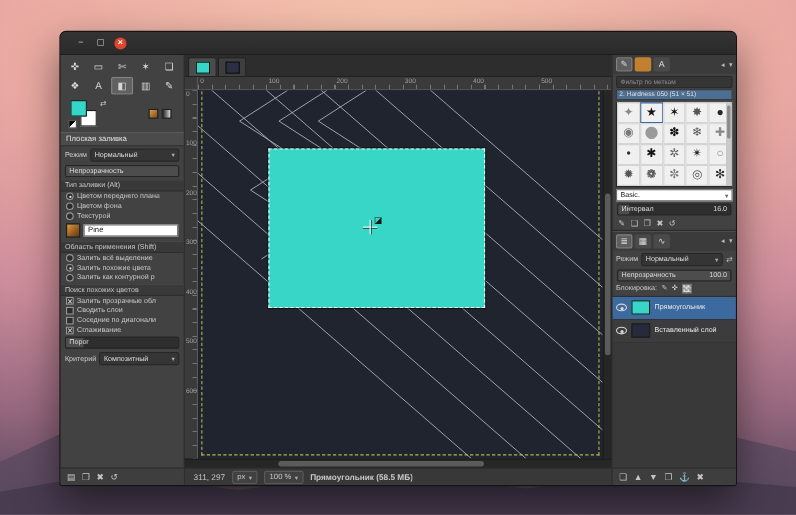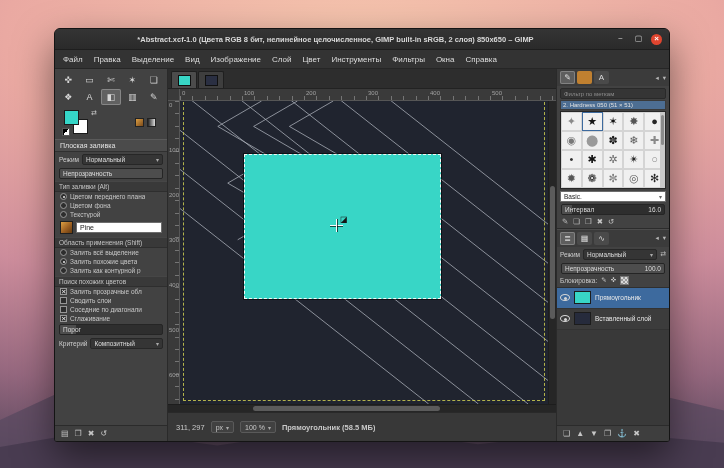--- a/index.html
+++ b/index.html
@@ -102,21 +102,21 @@
   .sel-rect { position:absolute; left:64px; top:53px; width:197px; height:145px;
               border:1px dashed #f6f6f6; box-shadow:0 0 0 1px rgba(0,0,0,.55); }
   .cursor { position:absolute; left:150px; top:117px; width:18px; height:16px; }
   .cursor .ch { position:absolute; left:0; top:7px; width:13px; height:1px; background:#fafafa; box-shadow:0 1px 0 rgba(0,0,0,.65); }
   .cursor .cv { position:absolute; left:6px; top:1px; width:1px; height:13px; background:#fafafa; box-shadow:1px 0 0 rgba(0,0,0,.65); }
   .cursor .bkt::after { content:"◪"; position:absolute; left:10px; top:-3px; font-size:8px; color:#151515; }
   .vscroll { width:8px; flex:none; background:#262626; border-left:1px solid #1d1d1d; position:relative; }
   .vthumb { position:absolute; left:1px; right:1px; top:28%; height:44%; background:#5b5b5b; border-radius:3px; }
   .hscroll { height:8px; flex:none; background:#262626; border-top:1px solid #1d1d1d; position:relative; }
   .hthumb { position:absolute; top:1px; bottom:1px; left:22%; width:48%; background:#5b5b5b; border-radius:3px; }
-  .statusbar { height:29px; flex:none; background:#383838; border-top:1px solid #292929;
+  .statusbar { height:16px; flex:none; background:#383838; border-top:1px solid #292929;
                display:flex; align-items:center; gap:6px; padding:0 8px; font-size:7.5px; color:#c9c9c9; }
   .sb-box { background:#414141; border:1px solid #5a5a5a; border-radius:2px; height:12px;
             display:flex; align-items:center; gap:3px; padding:0 4px; font-size:7px; }
   .sb-box .i-down { font-size:6px; color:#aaa; }
   .sb-msg { white-space:nowrap; overflow:hidden;font-weight:bold; }
 
   
   .right { width:113px; flex:none; background:#424242; border-left:1px solid #2a2a2a;
            display:flex; flex-direction:column; color:#ccc; }
   .dock-tabs { height:17px; flex:none; background:#3b3b3b; display:flex; align-items:center; gap:2px; padding:0 3px; }
@@ -157,52 +157,27 @@
 </style>
 </head>
 <body>
 
 <div class="mountain"></div>
 <div class="mountain m2"></div>
 
 <div class="window">
 
   <div class="titlebar">
-    <div class="title">*Abstract.xcf-1.0 (Цвета RGB 8 бит, нелинейное целочисленное, GIMP built-in sRGB, 2 слоя) 850x650 – GIMP</div>
     <div class="win-controls">
       <span class="wc">−</span>
       <span class="wc">▢</span>
       <span class="wc close">×</span>
     </div>
   </div>
 
-  <div class="menubar">
-
-      <span class="menu-item">Файл</span>
-
-      <span class="menu-item">Правка</span>
-
-      <span class="menu-item">Выделение</span>
-
-      <span class="menu-item">Вид</span>
-
-      <span class="menu-item">Изображение</span>
-
-      <span class="menu-item">Слой</span>
-
-      <span class="menu-item">Цвет</span>
-
-      <span class="menu-item">Инструменты</span>
-
-      <span class="menu-item">Фильтры</span>
-
-      <span class="menu-item">Окна</span>
-
-      <span class="menu-item">Справка</span>
-    </div>
 
   <div class="main">
 
     <div class="toolbox">
       <div class="tools">
 
           <div class="tool">
             <span>✜</span>
           </div>
 

